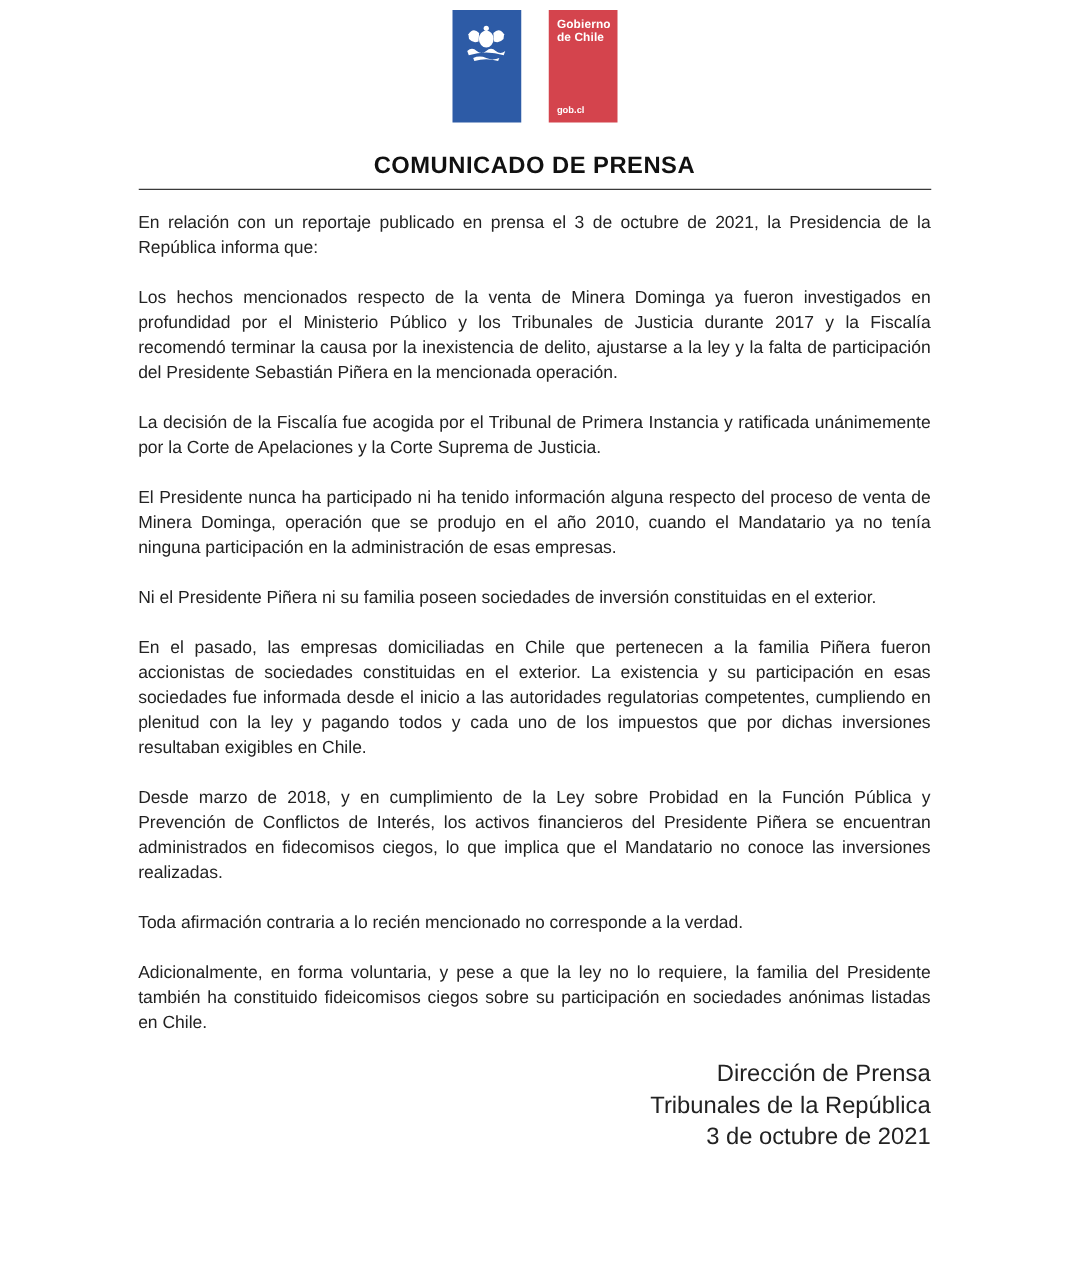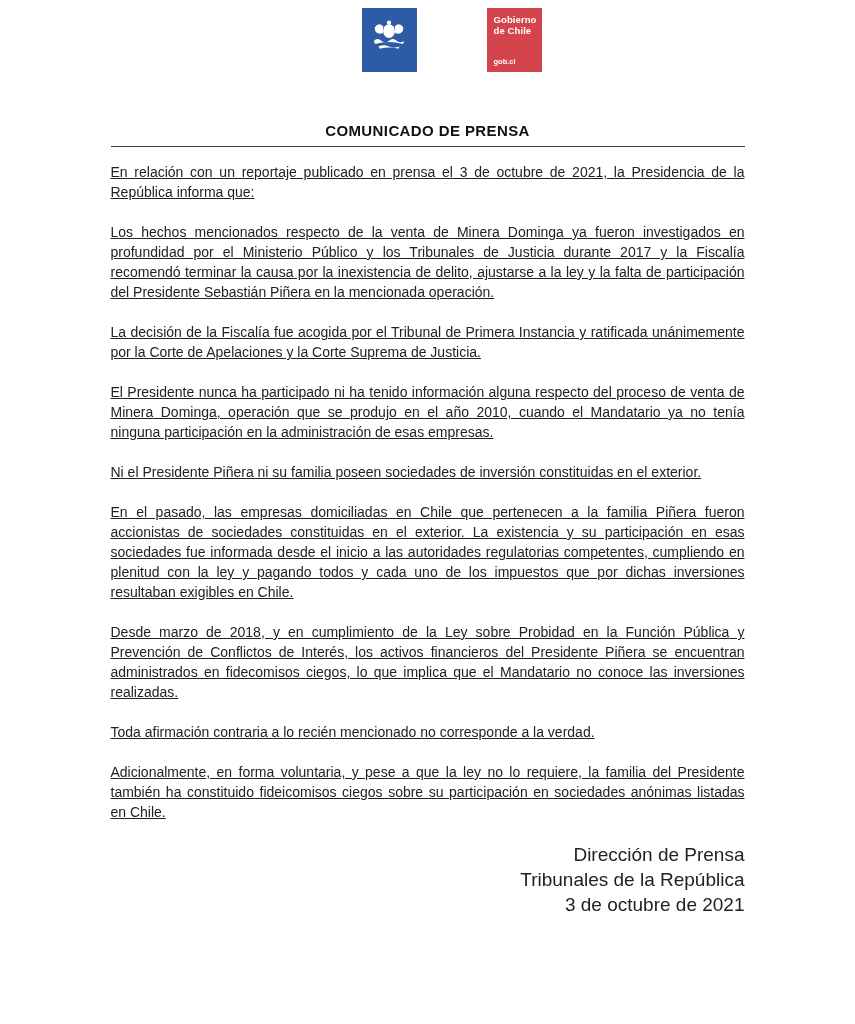--- a/index.html
+++ b/index.html
@@ -22,23 +22,22 @@
   
   .logo-row {
     display: flex;
     justify-content: center;
     gap: 22px;
     padding-top: 8px;
     height: 98px;
   }
   .logo-block {
     width: 55px;
-    height: 64px;
+    height: 90px;
     position: relative;
-    margin-left: 48px;
   }
   .logo-blue {
     display: flex;
     justify-content: center;
     align-items: flex-start;
     padding-top: 10px;
   }
   .logo-red {
     padding: 7px 0 0 7px;
   }
@@ -55,39 +54,38 @@
     bottom: 6px;
     color: #ffffff;
     font-weight: bold;
     font-size: 7.5px;
   }
   .emblem { width: 38px; height: 34px; }
   
   .doc-title {
     margin-top: 24px;
     text-align: center;
-    font-size: 15px;
+    font-size: 19px;
     font-weight: bold;
     letter-spacing: 0.4px;
     color: #111111;
   }
   .title-rule {
     border: none;
     border-top: 1.4px solid #3a3a3a;
     margin-top: 7px;
     margin-bottom: 15px;
   }
   
   .body-text p {
     font-size: 14px;
     line-height: 20px;
     text-align: justify;
     margin-bottom: 20px;
     color: #222222;
-    text-decoration: underline;
   }
   
   .signature {
     margin-top: 14px;
     text-align: right;
     font-size: 19px;
     line-height: 25px;
     color: #222222;
   }
 </style>

